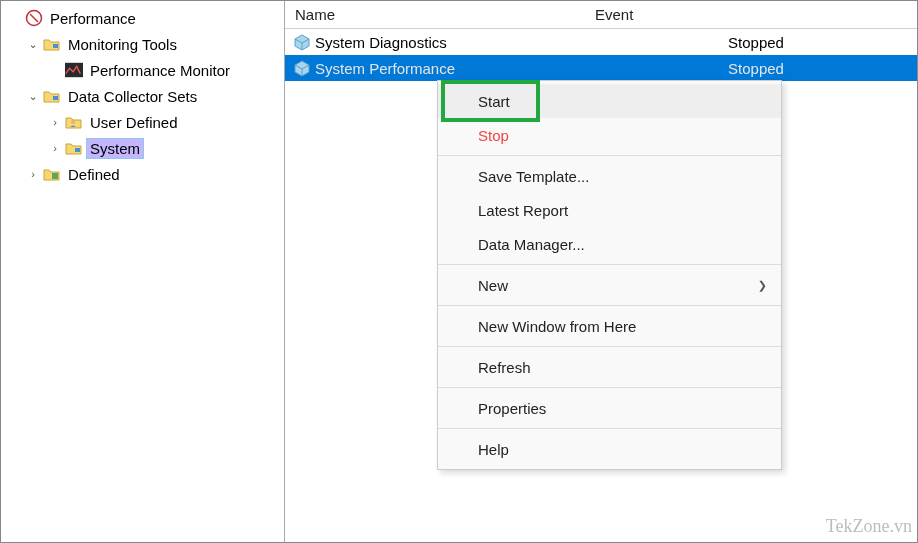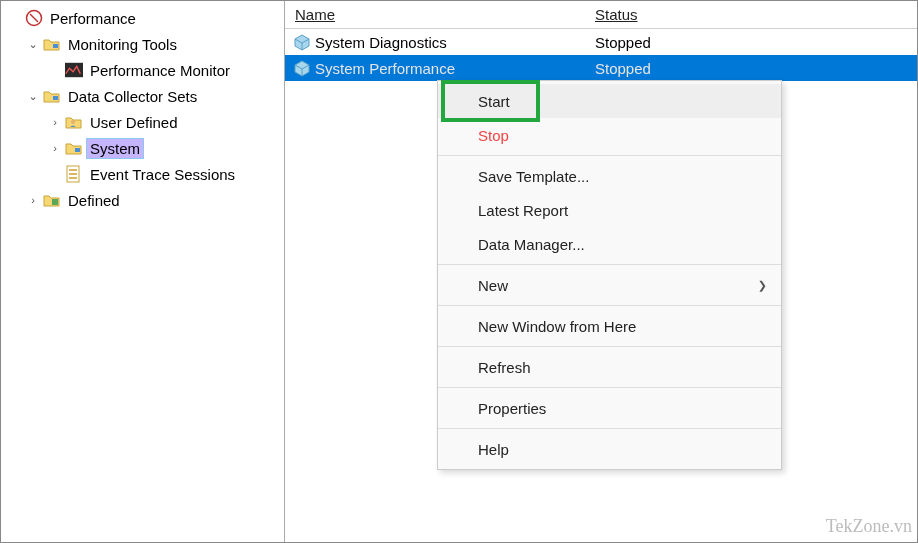--- a/index.html
+++ b/index.html
@@ -16,26 +16,26 @@
 .tree-row.selected .label { background: #c4b5fd; outline: 1px solid #8cc8f0; }
 .label { padding: 1px 3px; }
 
 .ind0 { padding-left: 4px; }
 .ind1 { padding-left: 22px; }
 .ind2 { padding-left: 44px; }
 
 
 .list-panel { flex: 1; position: relative; }
 .list-header { display: flex; border-bottom: 1px solid #d0d0d0; height: 28px; align-items: center; }
-.list-header .col { padding: 4px 10px; color: #222; text-decoration: underline; }
+.list-header .col { padding: 4px 10px; color: #222; }
 .col-name { width: 300px; }
 .col-status { flex: 1; }
 .list-row { display: flex; align-items: center; height: 26px; }
 .list-row .cell-name { width: 300px; padding-left: 6px; display: flex; align-items: center; }
-.list-row .cell-status { flex: 1; padding-left: 10px; }
+.list-row .cell-status { flex: 1; padding-left: 10px; text-align: center; }
 .list-row.selected { background: #0078d7; color: #e5e5e5; }
 .list-row.selected .cell-status { background: #0078d7; }
 
 
 .context-menu { position: absolute; left: 437px; top: 80px; width: 345px; background: #f9f9f9; border: 1px solid #ccc; box-shadow: 3px 3px 6px rgba(0,0,0,0.15); padding: 3px 0; }
 .menu-item { display: flex; align-items: center; height: 34px; padding-left: 40px; padding-right: 14px; color: #222; }
 .menu-item.hovered { background: #eee; }
 .menu-item.disabled { color: #ef4444; }
 .menu-sep { height: 1px; background: #ddd; margin: 3px 0; }
 .menu-arrow { margin-left: auto; font-size: 11px; color: #555; }
@@ -115,50 +115,38 @@
       <span class="expander">›</span>
       <span class="icon">
         <svg width="18" height="18" viewBox="0 0 18 18">
             <path d="M1 5 h5 l2 2 h8 v8 h-15 z" fill="#f7d774" stroke="#c9a43a"></path>
             <rect x="10" y="9" width="5" height="4" fill="#4a90d9"></rect>
           </svg>
       </span>
       <span class="label">System</span>
     </div>
 
-    <div class="tree-row ind2">
-      <span class="expander empty">▸</span>
-      <span class="icon">
-        <svg width="16" height="18" viewBox="0 0 16 18">
-            <rect x="1" y="1" width="12" height="16" fill="#fff" stroke="#c9a43a"></rect>
-            <rect x="3" y="4" width="8" height="2" fill="#d9b85a"></rect>
-            <rect x="3" y="8" width="8" height="2" fill="#d9b85a"></rect>
-            <rect x="3" y="12" width="8" height="2" fill="#d9b85a"></rect>
-          </svg>
-      </span>
-      <span class="label">Event Trace Sessions</span>
-    </div>
 
 
     <div class="tree-row ind1">
       <span class="expander">›</span>
       <span class="icon">
         <svg width="18" height="18" viewBox="0 0 18 18">
             <path d="M1 5 h5 l2 2 h8 v8 h-15 z" fill="#f7d774" stroke="#c9a43a"></path>
             <rect x="9" y="8" width="6" height="6" fill="#5aa85a"></rect>
           </svg>
       </span>
       <span class="label">Defined</span>
     </div>
   </div>
 
   <div class="list-panel">
     <div class="list-header">
       <div class="col col-name">Name</div>
-      <div class="col col-status">Status</div>
+      <div class="col col-status">Event</div>
     </div>
 
     <div class="list-row">
       <div class="cell-name">
         <span class="icon">
           <svg width="18" height="18" viewBox="0 0 18 18">
               <path d="M9 2 L16 6 L16 13 L9 17 L2 13 L2 6 Z" fill="#a8d6ec" stroke="#5aa0c8"></path>
               <path d="M2 6 L9 10 L16 6 M9 10 L9 17" stroke="#5aa0c8" fill="none"></path>
             </svg>
         </span>

